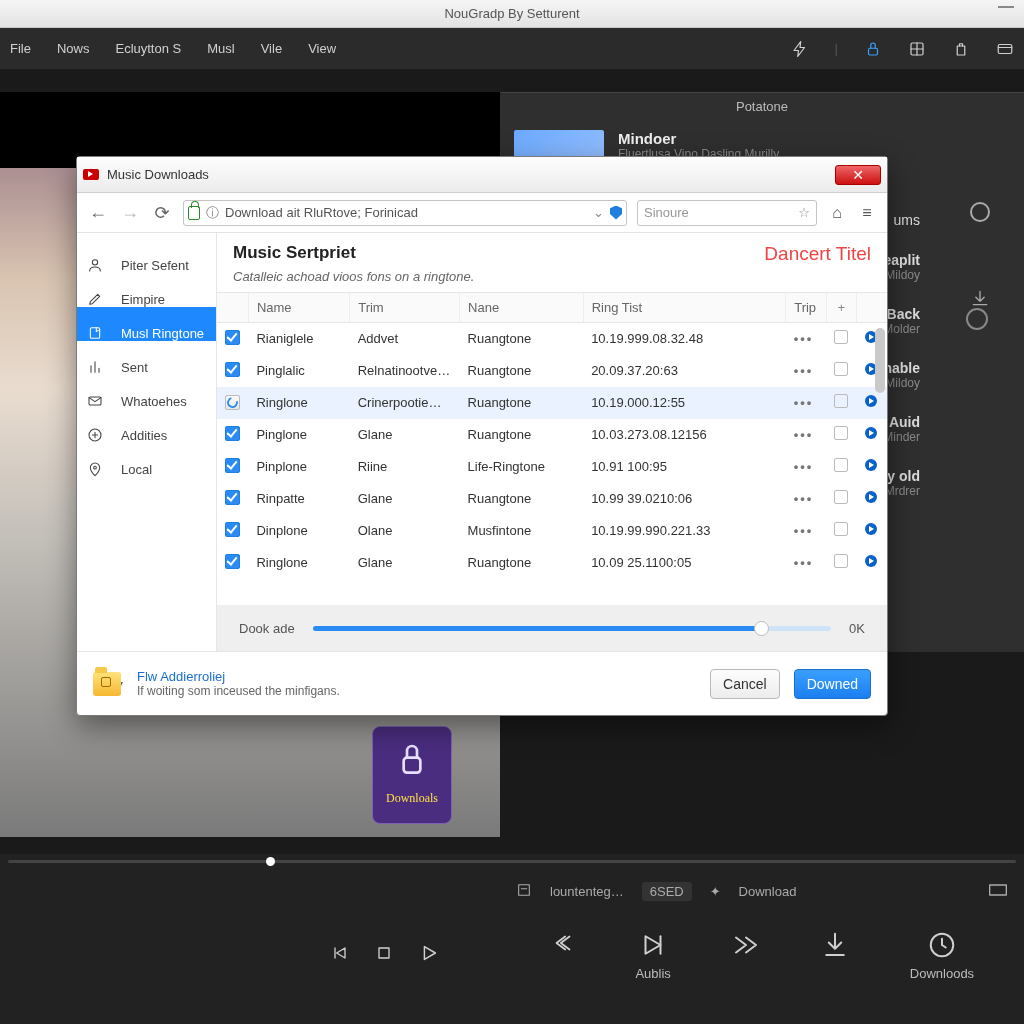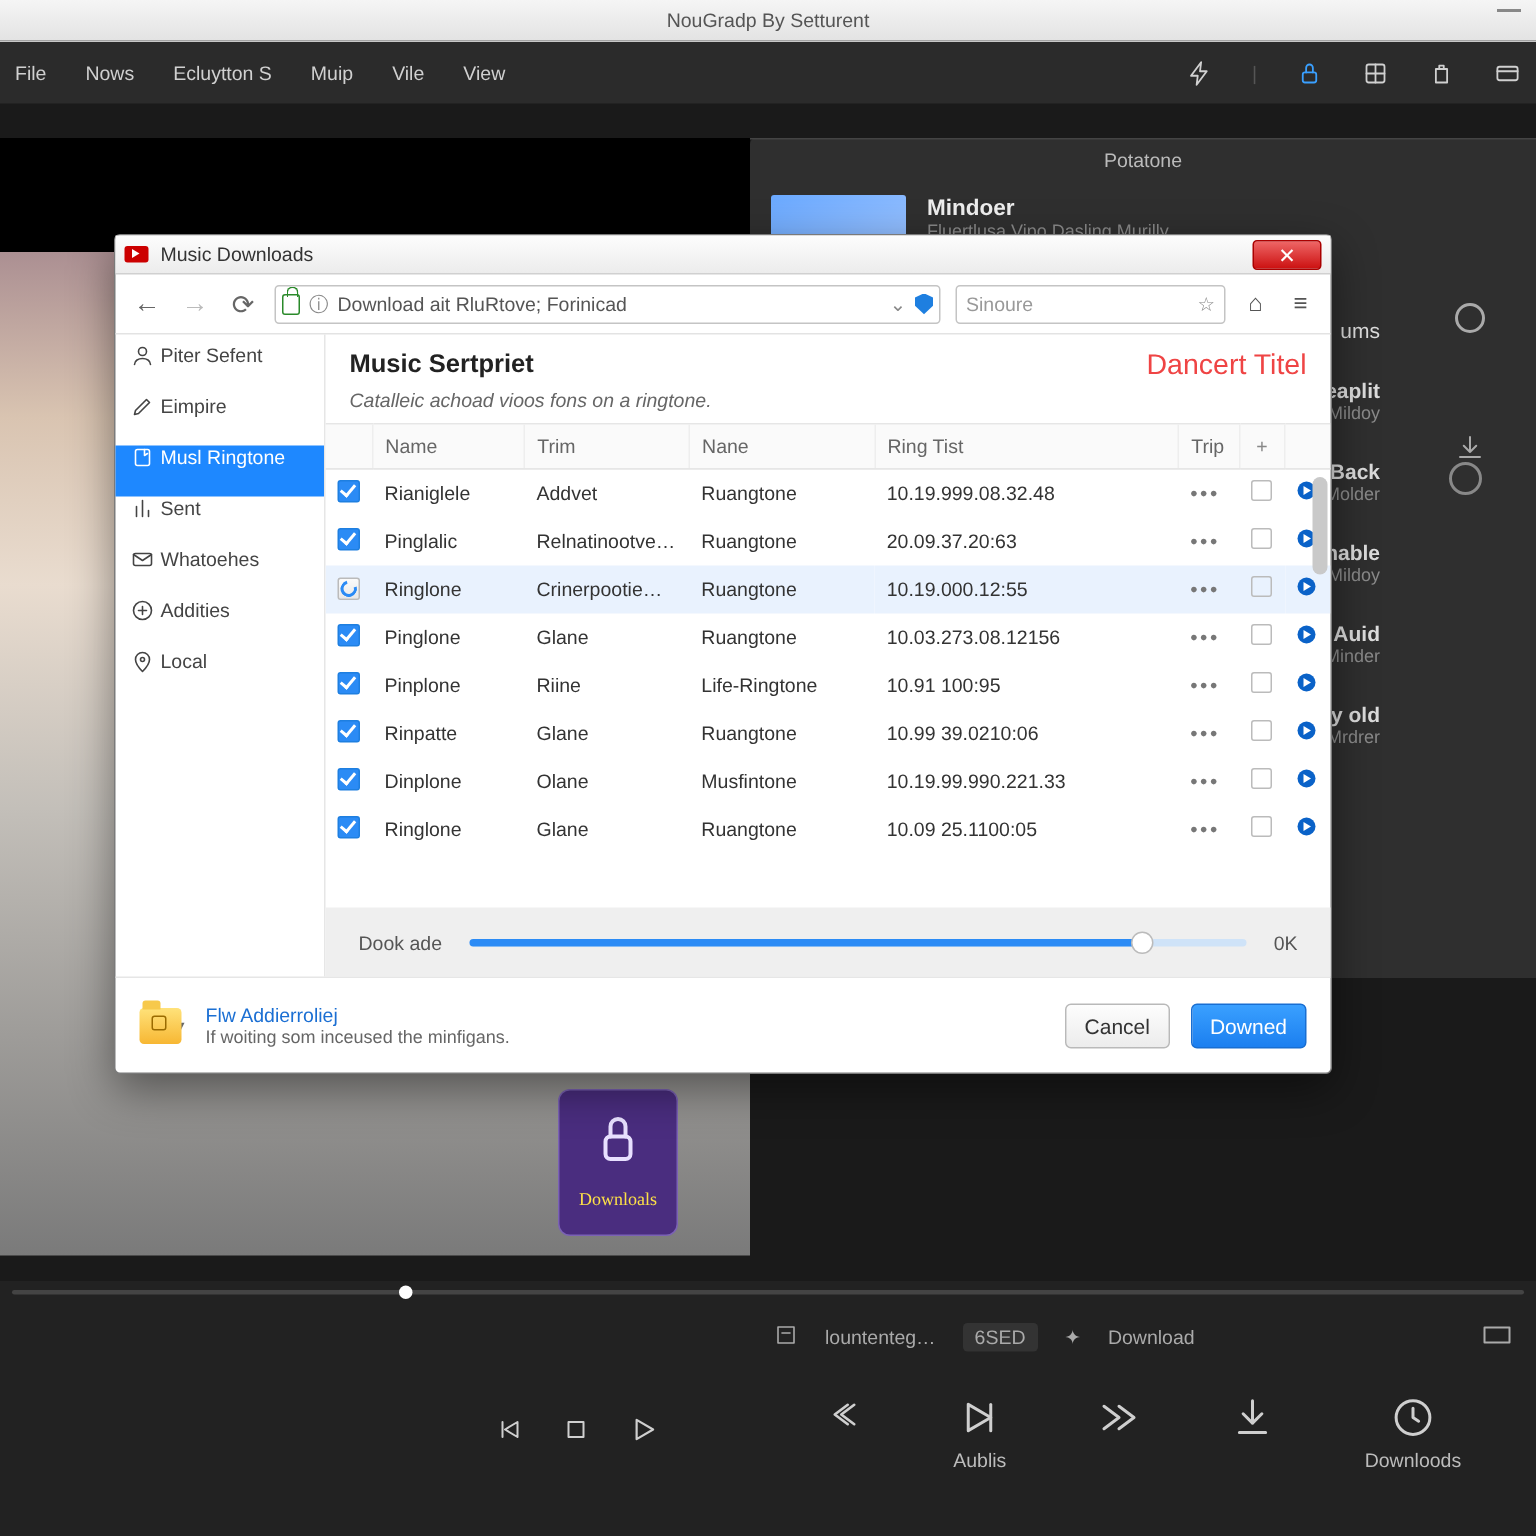--- a/index.html
+++ b/index.html
@@ -62,21 +62,21 @@
 .bot-labels svg{ display:block; margin:0 auto 6px auto; stroke:#cfcfcf;}
 
 
 .dialog {
   position: absolute; left: 76px; top: 156px; width: 812px; height: 560px;
   background: #fff; border: 1px solid #7a7a7a; border-radius: 4px;
   box-shadow: 0 10px 30px rgba(0,0,0,.45);
   display: flex; flex-direction: column;
 }
 .dlg-title {
-  height: 26px; background: linear-gradient(#fdfdfd,#ececec);
+  height: 36px; background: linear-gradient(#fdfdfd,#ececec);
   border-bottom:1px solid #d0d0d0; display:flex; align-items:center; gap:8px; padding:0 6px;
   font-size:13px; color:#333;
 }
 .dlg-title .yt{ width:16px; height:11px; background:#cc0000; border-radius:2px; position:relative;}
 .dlg-title .yt::after{ content:""; position:absolute; left:5px; top:2px; border-left:5px solid #fff; border-top:3px solid transparent; border-bottom:3px solid transparent;}
 .dlg-title .close{ margin-left:auto; width:46px; height:20px; background:linear-gradient(#e66,#c11); border:1px solid #a00; border-radius:3px; color:#fff; font-size:14px; line-height:18px; text-align:center;}
 .dlg-nav{
   height:40px; display:flex; align-items:center; gap:10px; padding:0 10px; border-bottom:1px solid #e3e3e3;
 }
 .dlg-nav .navbtn{ width:22px; color:#666; font-size:18px; text-align:center;}
@@ -86,21 +86,21 @@
 .urlbox .chev{ margin-left:auto; color:#888;}
 .urlbox .shield{ width:12px; height:14px; background:#1e7fe0; clip-path: polygon(50% 0,100% 20%,100% 60%,50% 100%,0 60%,0 20%);}
 .searchbox{ width:180px; height:26px; border:1px solid #c4c4c4; border-radius:3px; display:flex; align-items:center; padding:0 6px; color:#999; font-size:13px; gap:4px;}
 .searchbox .star{ margin-left:auto; color:#888;}
 .dlg-nav .tool{ width:20px; color:#555; font-size:16px; text-align:center;}
 
 .dlg-body{ flex:1; display:flex; min-height:0;}
 .sidebar{
   width:140px; border-right:1px solid #e6e6e6; padding-top:6px; font-size:13px; color:#444;
 }
-.sidebar .item{ display:flex; align-items:flex-start; gap:4px; height:34px; padding:0 10px;}
+.sidebar .item{ display:flex; align-items:flex-end; gap:18px; height:34px; padding:0 10px;}
 .sidebar .item.active{ background:#1e88ff; color:#fff;}
 .sidebar .icn{ width:16px; height:16px; display:inline-flex; align-items:center; justify-content:center; color:inherit;}
 .main{ flex:1; display:flex; flex-direction:column; min-height:0;}
 .main-head{ padding:10px 16px 8px 16px;}
 .main-head h2{ font-size:17px; font-weight:700; color:#222;}
 .main-head .action{ float:right; color:#ef4444; font-size:19px;}
 .main-head p{ font-size:13px; color:#666; margin-top:6px;font-style:italic;}
 table{ width:100%; border-collapse:collapse; font-size:13px; color:#333;}
 thead th{ text-align:left; font-weight:400; color:#666; height:30px; padding:0 8px; border-top:1px solid #e6e6e6; border-bottom:1px solid #e6e6e6; background:#fafafa;}
 thead th + th{ border-left:1px solid #eee;}
@@ -143,21 +143,21 @@
 <body>
 
 <div class="host-titlebar">
   <span>NouGradp By Setturent</span>
   <span class="min"></span>
 </div>
 <div class="host-menubar">
   <span>File</span>
   <span>Nows</span>
   <span>Ecluytton S</span>
-  <span>Muip</span>
+  <span>Musl</span>
   <span>Vile</span>
   <span>View</span>
   <span class="spacer"></span>
   <span class="ico"><svg viewBox="0 0 24 24">
         <path d="M13 2 4 14h6l-1 8 9-12h-6z"></path>
       </svg></span>
   <span style="color:#555">|</span>
   <span class="ico" style="color:#3aa0ff"><svg viewBox="0 0 24 24">
         <rect x="6" y="11" width="12" height="9" rx="2"></rect>
         <path d="M9 11V7a3 3 0 0 1 6 0v4"></path>

